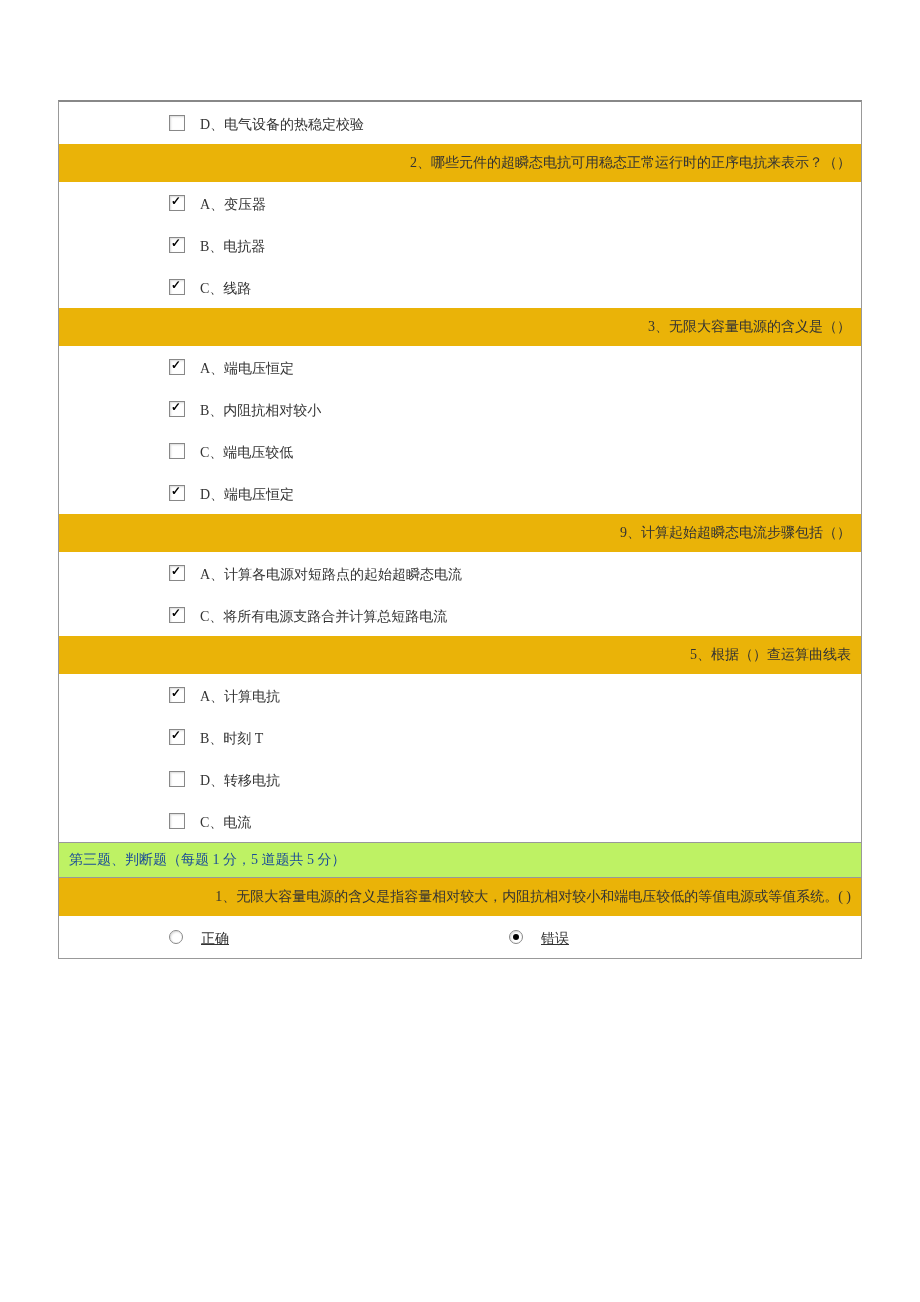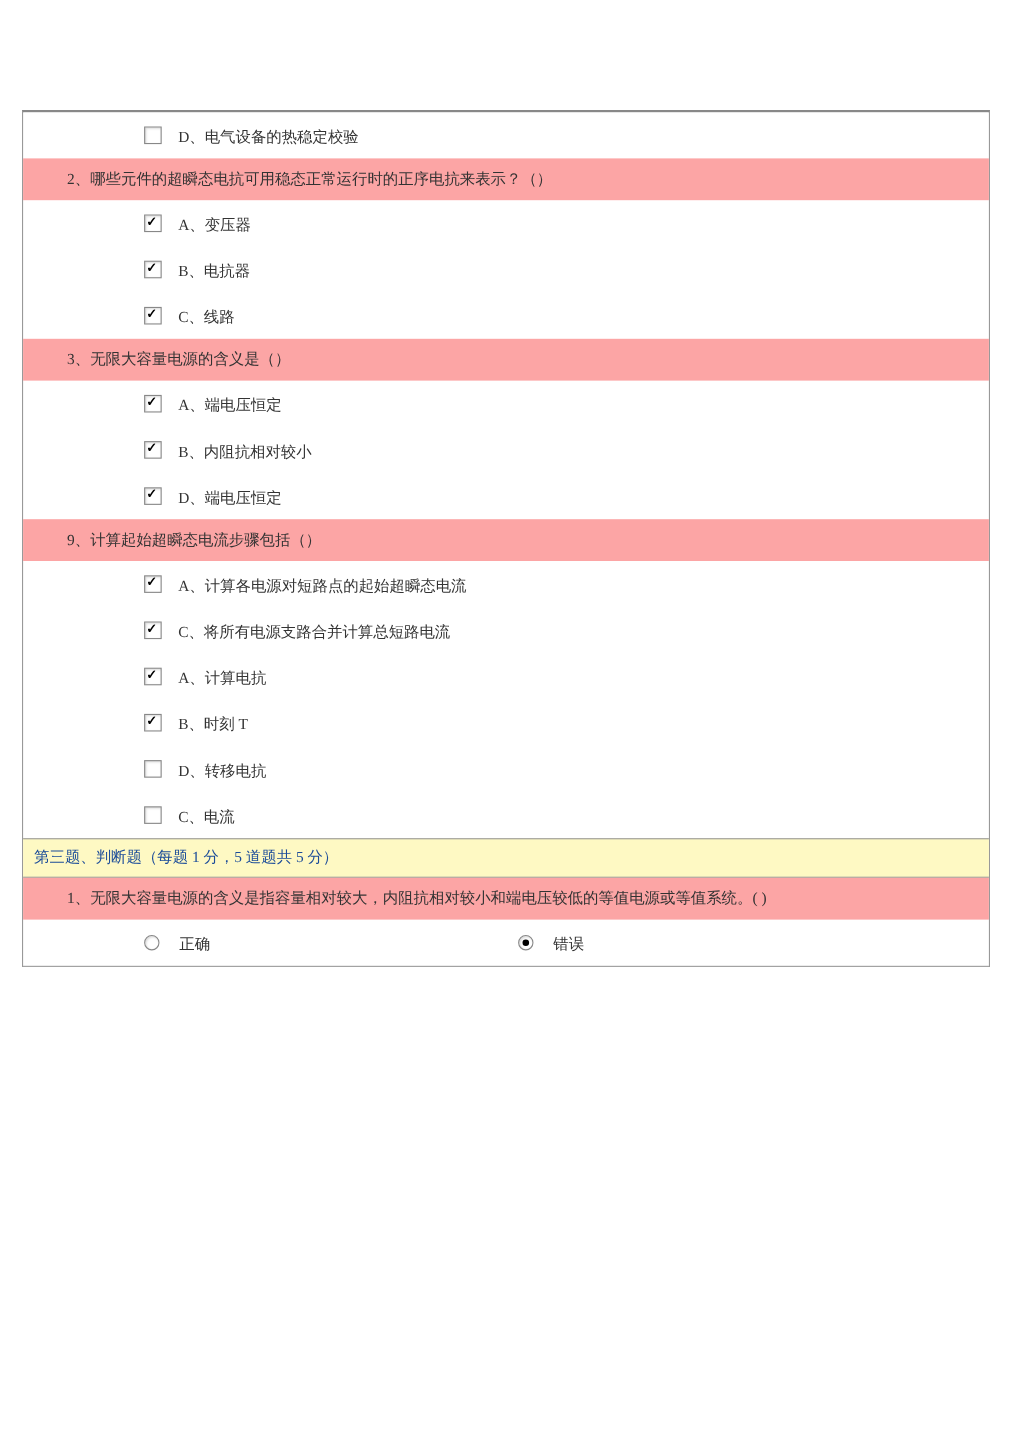--- a/index.html
+++ b/index.html
@@ -4,38 +4,39 @@
   <style>
     * { box-sizing: border-box; margin: 0; padding: 0; }
     body {
       font-family: "SimSun", "宋体", serif;
       font-size: 14px;
       color: #333;
       background: #fff;
       padding: 100px 20px 20px 20px;
     }
     .container {
-      width: 880px;
+      width: 804px;
       margin: 0 auto;
       border: 1px solid #999;
       border-top: 2px solid #888;
     }
     .option-row {
       padding: 12px 10px 12px 110px;
       display: flex;
       align-items: center;
       gap: 15px;
     }
     .question-row {
       padding: 10px 10px 10px 40px;
-      background: #fca5a5;
+      background: #eab308;
+      text-align: right;
     }
     .section-header {
       padding: 8px 10px;
-      background: #fef9c3;
+      background: #bef264;
       color: #1a4b99;
       border-top: 1px solid #999;
       border-bottom: 1px solid #999;
     }
     .checkbox-wrap {
       width: 16px;
       height: 16px;
       border: 1px solid #888;
       background: #fff;
       box-shadow: inset 1px 1px 2px rgba(0,0,0,0.15);
@@ -71,20 +72,21 @@
       width: 6px;
       height: 6px;
       border-radius: 50%;
       background: #000;
       display: block;
     }
     .tf-row {
       display: flex;
       padding: 12px 10px 12px 110px;
       gap: 280px;
+      text-decoration: underline;
     }
     .tf-opt {
       display: flex;
       align-items: center;
       gap: 18px;
     }
     .opt-label { position: relative; top: 2px; }
   </style>
 </head>
 <body>
@@ -113,34 +115,39 @@
   <div class="question-row">3、无限大容量电源的含义是（）</div>
   <div class="option-row">
     <span class="checkbox-wrap checked"></span>
     <span class="opt-label">A、端电压恒定</span>
   </div>
   <div class="option-row">
     <span class="checkbox-wrap checked"></span>
     <span class="opt-label">B、内阻抗相对较小</span>
   </div>
   <div class="option-row">
+    <span class="checkbox-wrap"></span>
+    <span class="opt-label">C、端电压较低</span>
+  </div>
+  <div class="option-row">
     <span class="checkbox-wrap checked"></span>
     <span class="opt-label">D、端电压恒定</span>
   </div>
 
   <div class="question-row">9、计算起始超瞬态电流步骤包括（）</div>
   <div class="option-row">
     <span class="checkbox-wrap checked"></span>
     <span class="opt-label">A、计算各电源对短路点的起始超瞬态电流</span>
   </div>
   <div class="option-row">
     <span class="checkbox-wrap checked"></span>
     <span class="opt-label">C、将所有电源支路合并计算总短路电流</span>
   </div>
 
+  <div class="question-row">5、根据（）查运算曲线表</div>
   <div class="option-row">
     <span class="checkbox-wrap checked"></span>
     <span class="opt-label">A、计算电抗</span>
   </div>
   <div class="option-row">
     <span class="checkbox-wrap checked"></span>
     <span class="opt-label">B、时刻 T</span>
   </div>
   <div class="option-row">
     <span class="checkbox-wrap"></span>

